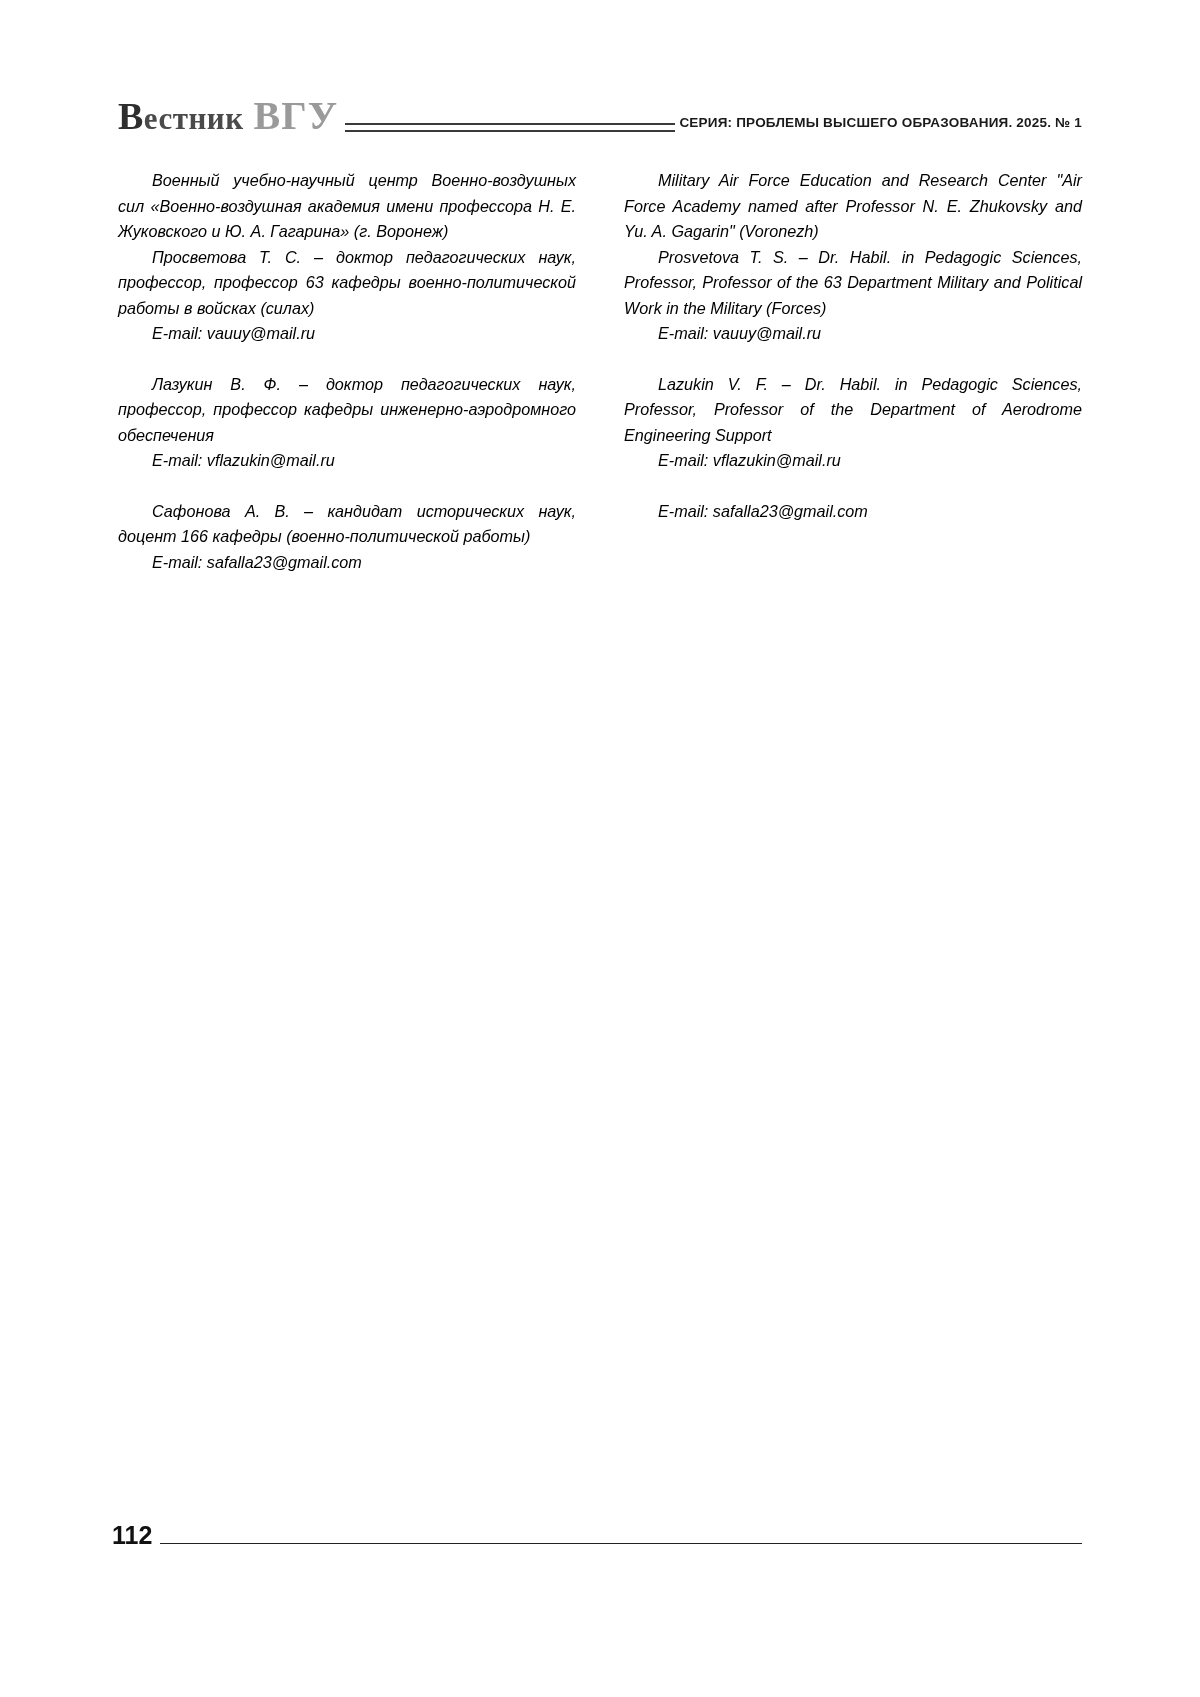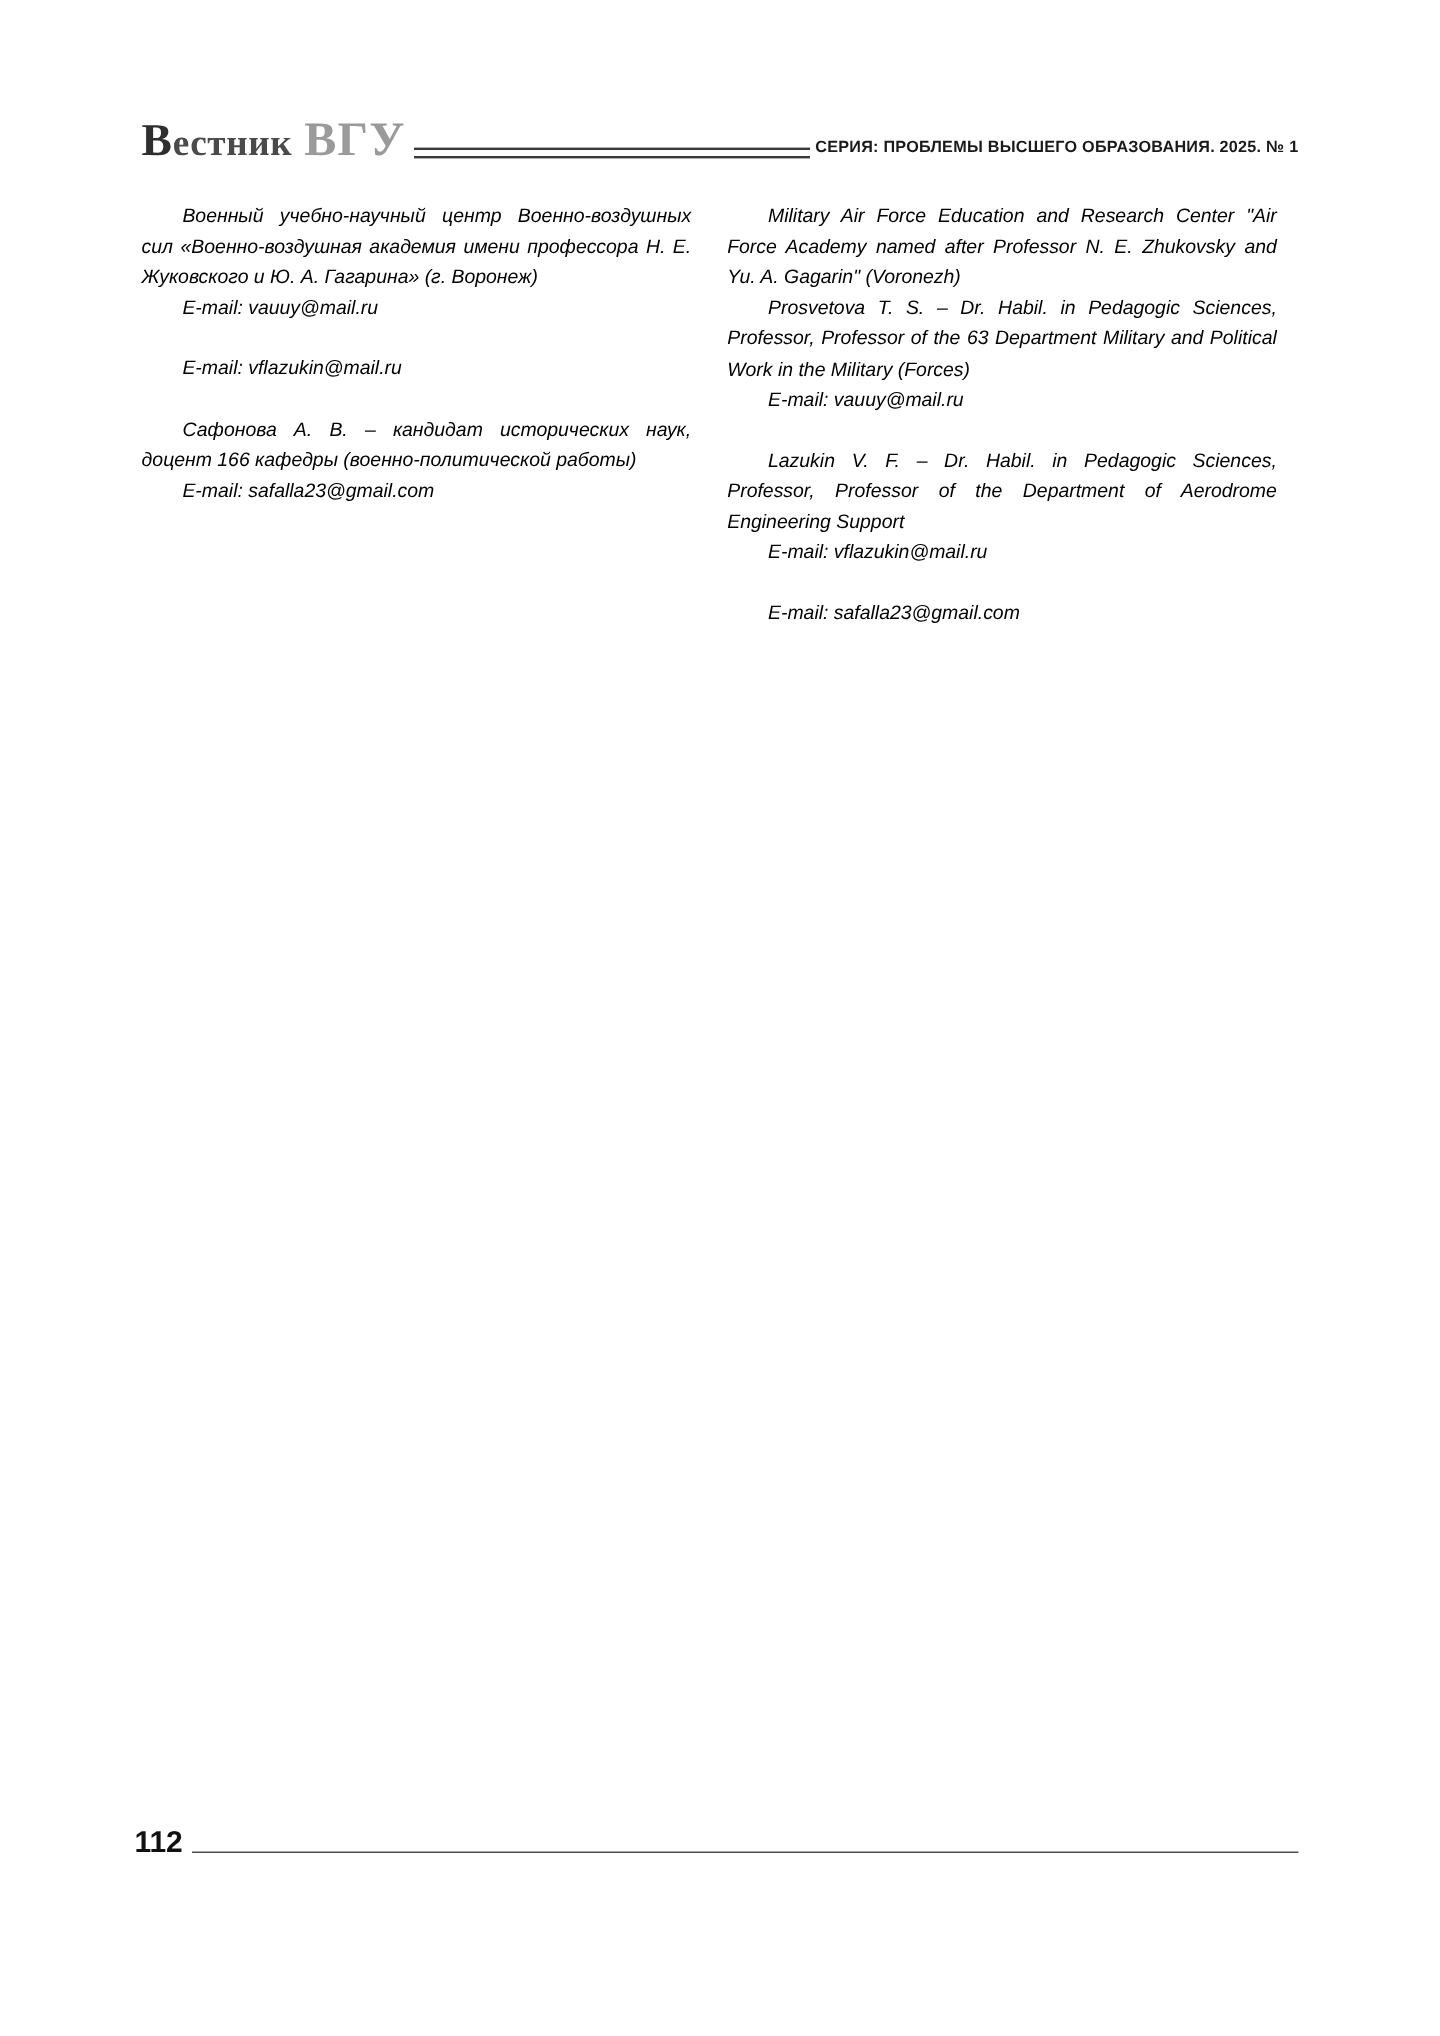--- a/index.html
+++ b/index.html
@@ -82,21 +82,21 @@
     margin-left: 39px;
   }
 
   
   .columns {
     position: absolute;
     left: 118px;
     top: 168px;
     width: 964px;
     display: flex;
-    gap: 30px;
+    gap: 48px;
   }
   .col {
     width: 458px;
   }
   .para {
     font-family: "Liberation Sans", sans-serif;
     font-style: italic;
     font-size: 16.2px;
     line-height: 25.5px;
     text-align: justify;
@@ -144,22 +144,24 @@
       <span class="vestnik"><span class="cap">В</span><span>естник</span></span><span class="vgu">ВГУ</span>
     </div>
     <div class="header-rule"></div>
     <div class="header-series">СЕРИЯ: ПРОБЛЕМЫ ВЫСШЕГО ОБРАЗОВАНИЯ. 2025. № 1</div>
   </div>
 
   <div class="columns">
 
     <div class="col">
       <p class="para">Военный учебно-научный центр Военно-воздушных сил «Военно-воздушная академия имени профессора Н. Е. Жуковского и Ю. А. Гагарина» (г. Воронеж)</p>
+      <p class="para">Просветова Т. С. – доктор педагогических наук, профессор, профессор 63 кафедры военно-политической работы в войсках (силах)</p>
       <p class="para">E-mail: vauuy@mail.ru</p>
       <div class="gap"></div>
+      <p class="para">Лазукин В. Ф. – доктор педагогических наук, профессор, профессор кафедры инженерно-аэродромного обеспечения</p>
       <p class="para">E-mail: vflazukin@mail.ru</p>
       <div class="gap"></div>
       <p class="para">Сафонова А. В. – кандидат исторических наук, доцент 166 кафедры (военно-политической работы)</p>
       <p class="para">E-mail: safalla23@gmail.com</p>
     </div>
 
     <div class="col">
       <p class="para">Military Air Force Education and Research Center "Air Force Academy named after Professor N. E. Zhukovsky and Yu. A. Gagarin" (Voronezh)</p>
       <p class="para">Prosvetova T. S. – Dr. Habil. in Pedagogic Sciences, Professor, Professor of the 63 Department Military and Political Work in the Military (Forces)</p>
       <p class="para">E-mail: vauuy@mail.ru</p>

